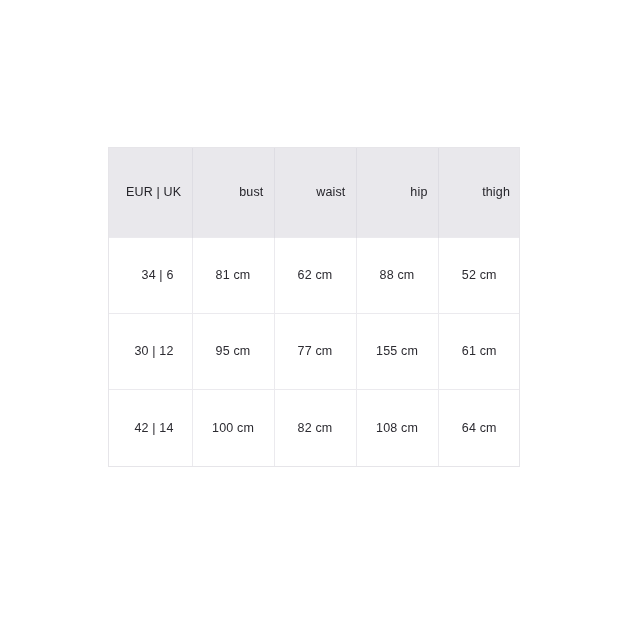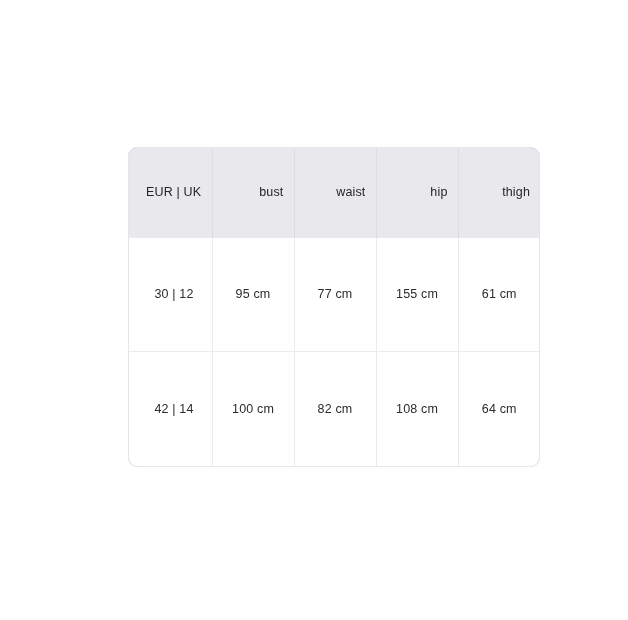--- a/index.html
+++ b/index.html
@@ -24,24 +24,23 @@
 
   
   #size-table-wrap {
     position: absolute;
     left: 108px;
     top: 147px;
     width: 412px;
     height: 320px;
     box-sizing: border-box;
     border: 1px solid #e6e5e9;
-    border-radius: 9px;
+    border-radius: 0;
     background: #c4b5fd;
     overflow: hidden;
-    margin-left: 20px;
   }
 
   table.size-table {
     width: 100%;
     height: 100%;
     border-collapse: collapse;
     table-layout: fixed;
   }
 
   table.size-table col.c-size   { width: 83px; }
@@ -114,20 +113,27 @@
         <tr>
           <th class="col-sizelabel">EUR | UK</th>
           <th>bust</th>
           <th>waist</th>
           <th>hip</th>
           <th>thigh</th>
         </tr>
       </thead>
       <tbody>
         <tr>
+          <td class="col-sizelabel">34 | 6</td>
+          <td>81 cm</td>
+          <td>62 cm</td>
+          <td>88 cm</td>
+          <td>52 cm</td>
+        </tr>
+        <tr>
           <td class="col-sizelabel">30 | 12</td>
           <td>95 cm</td>
           <td>77 cm</td>
           <td>155 cm</td>
           <td>61 cm</td>
         </tr>
         <tr>
           <td class="col-sizelabel">42 | 14</td>
           <td>100 cm</td>
           <td>82 cm</td>

